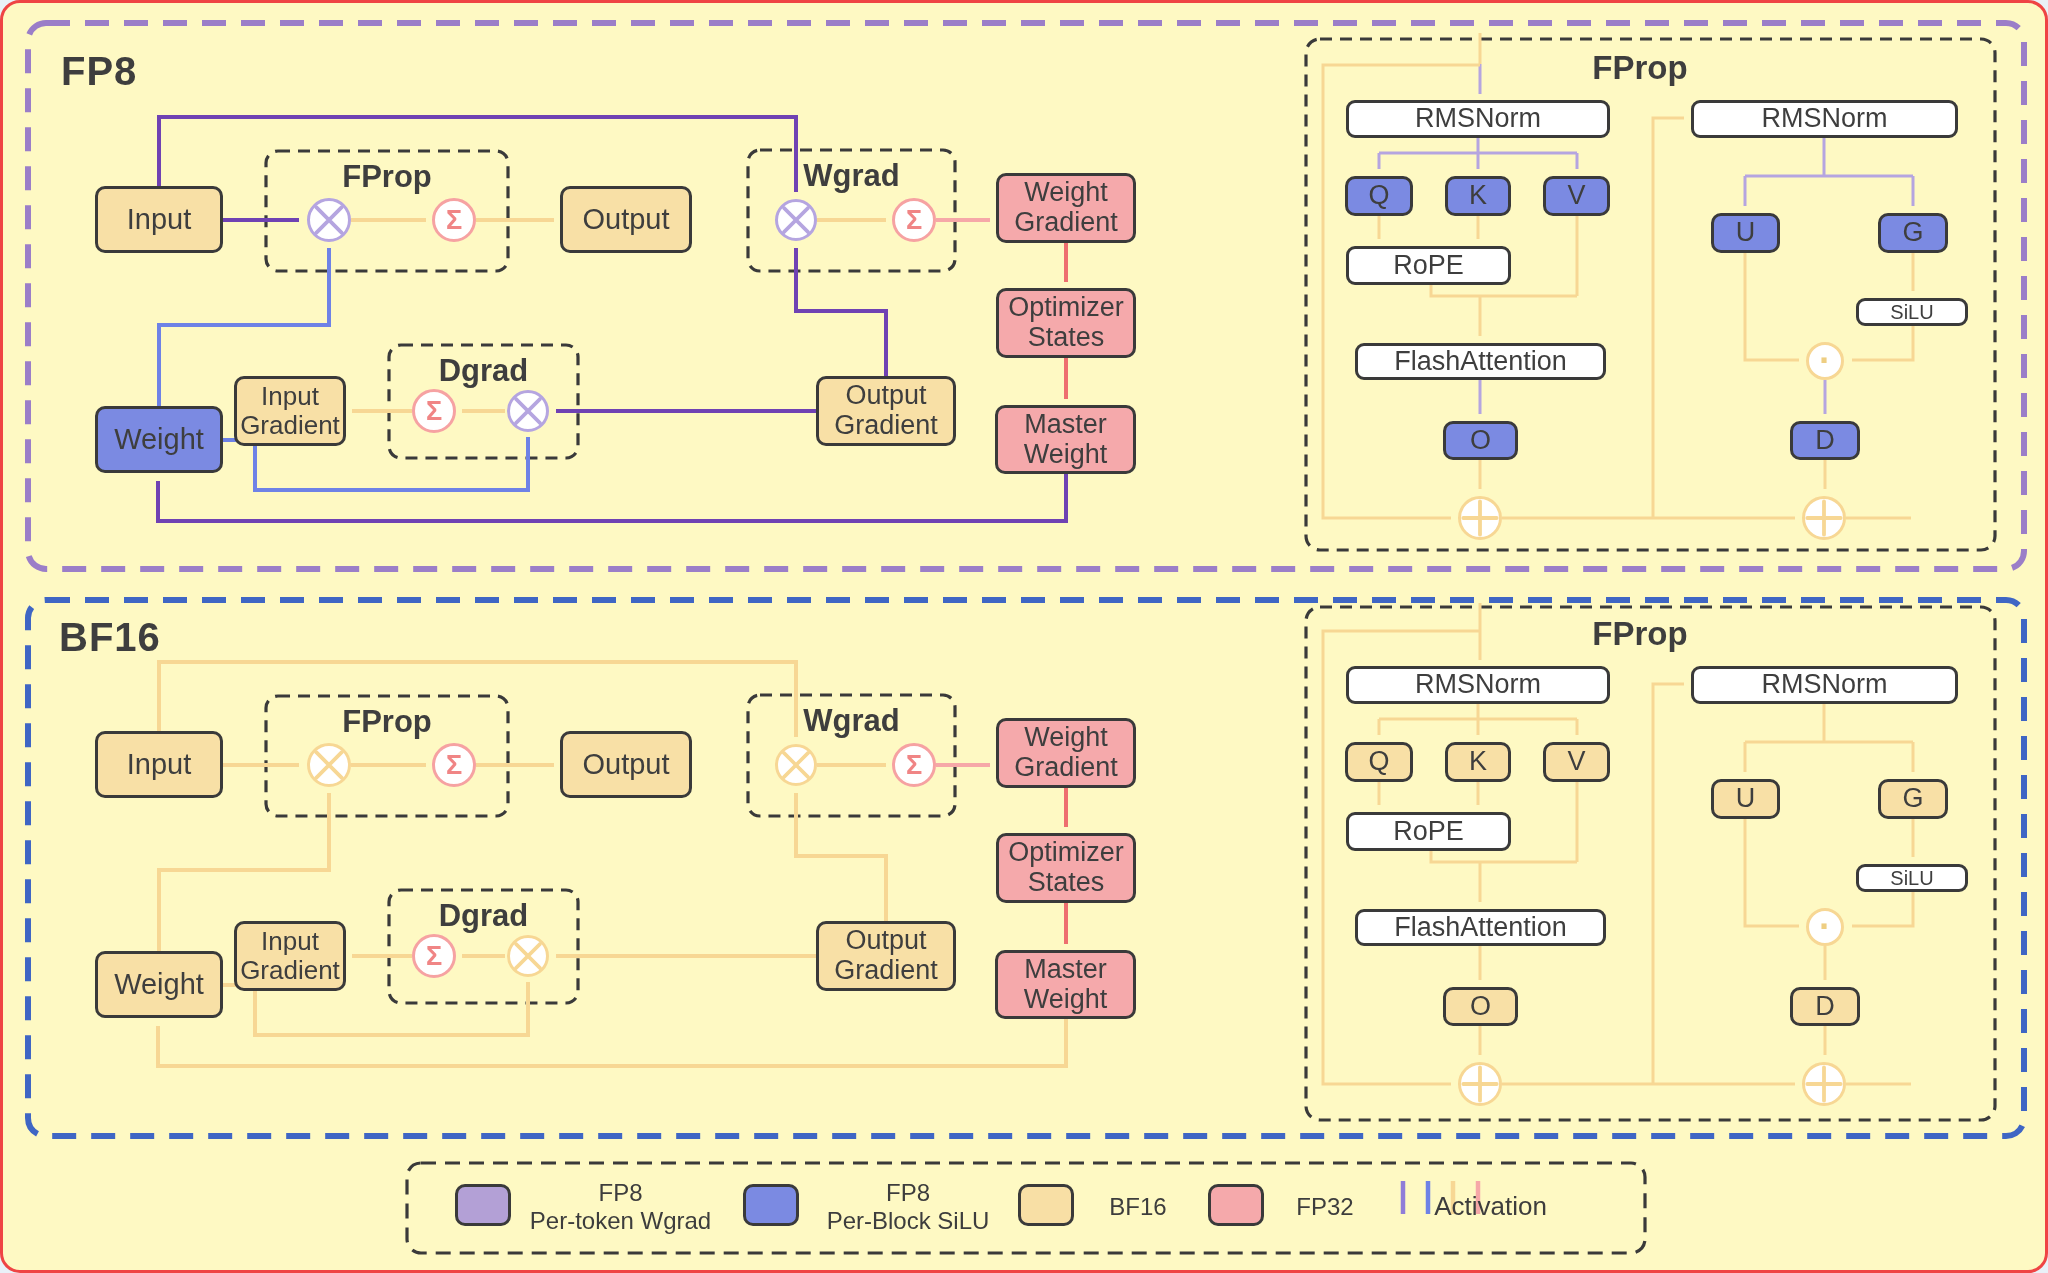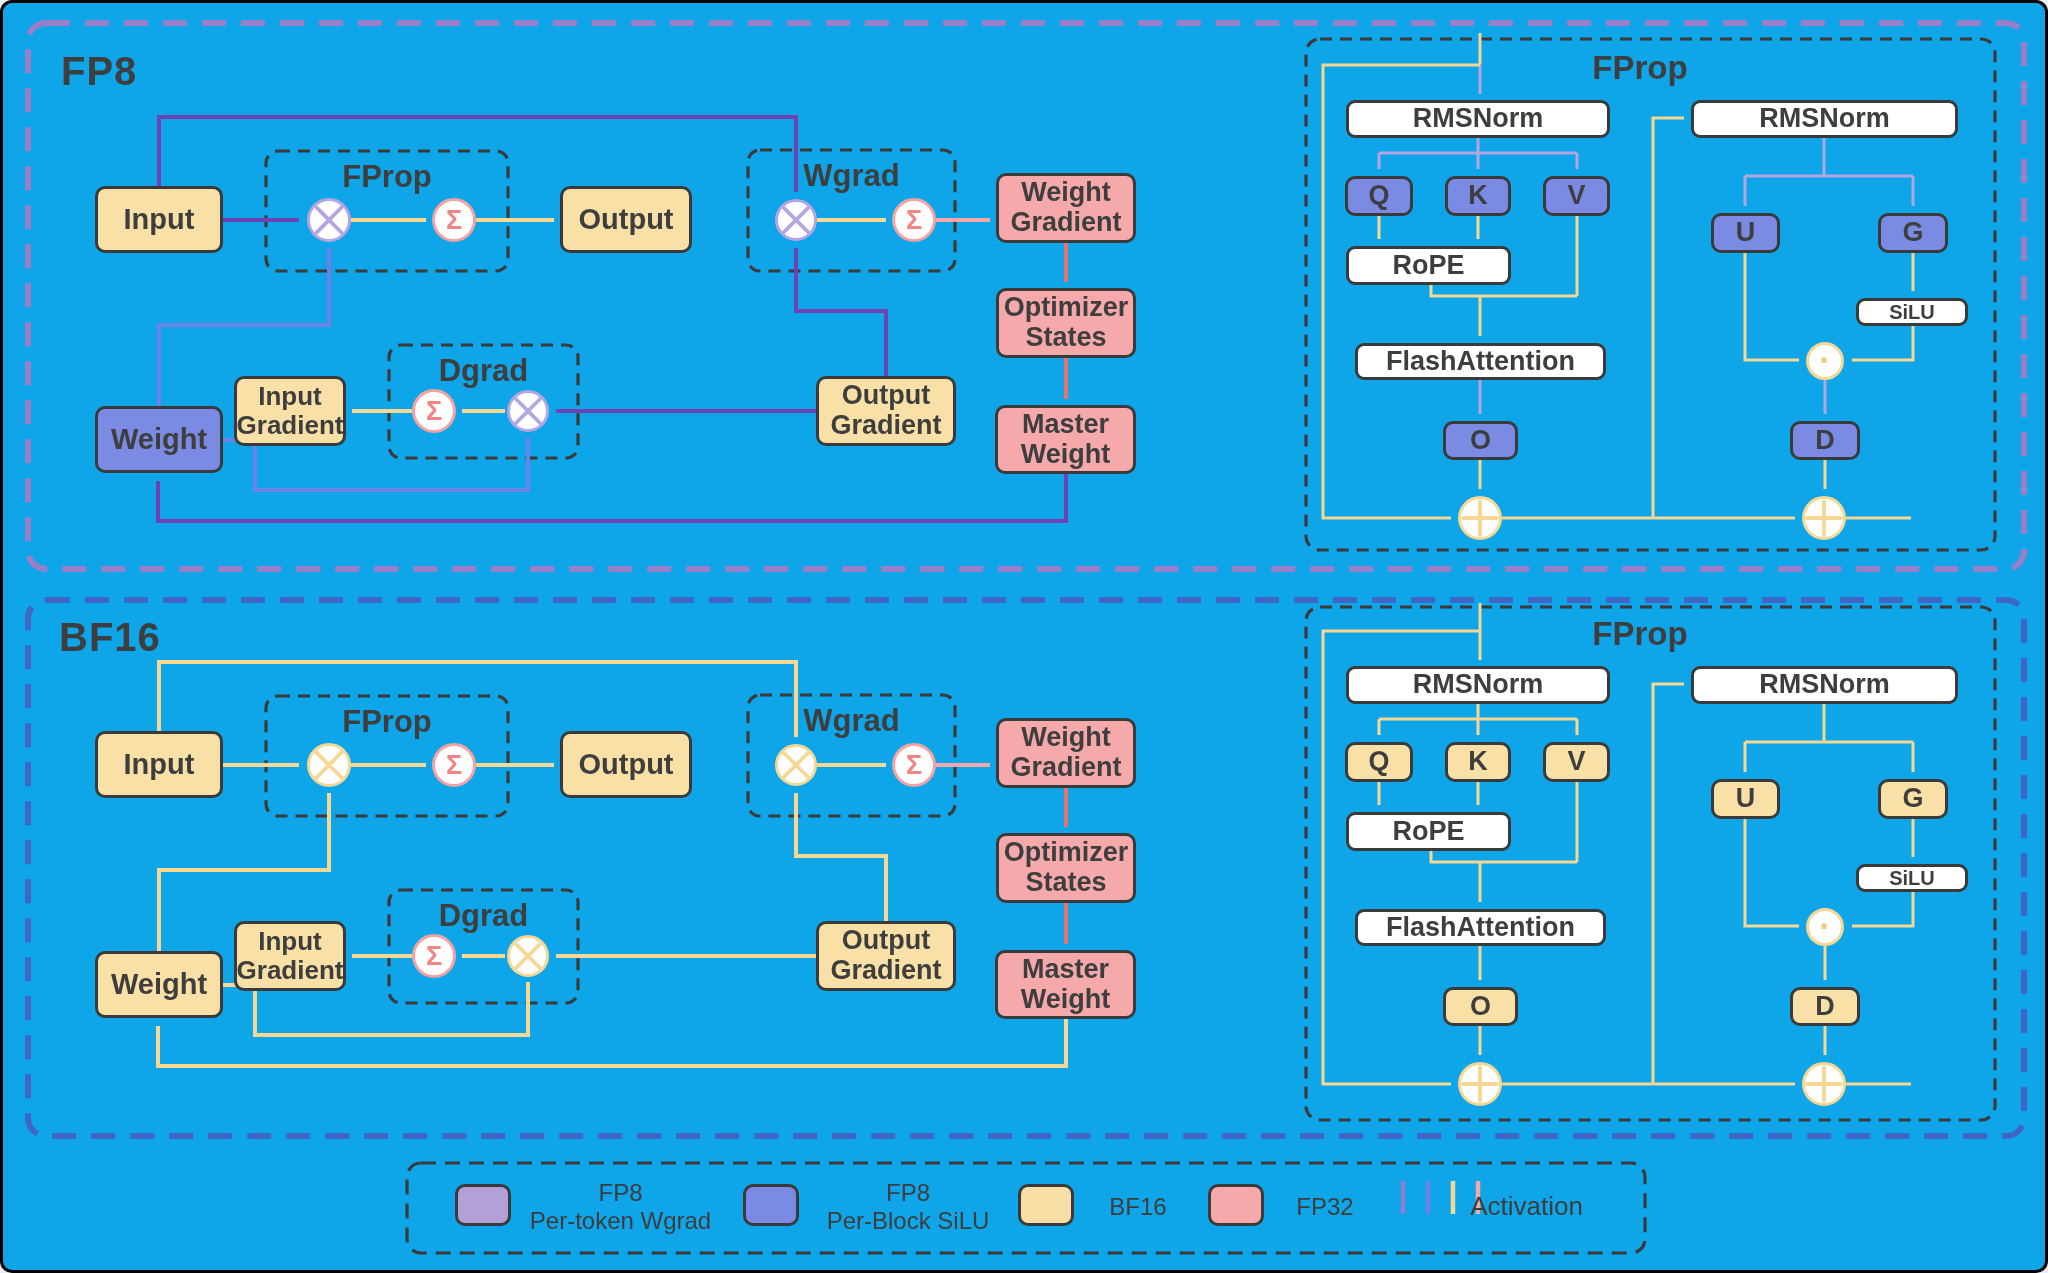--- a/index.html
+++ b/index.html
@@ -1,21 +1,21 @@
 <!DOCTYPE html>
 <html><head>
 <meta charset="utf-8">
 <style>
   *{margin:0;padding:0;box-sizing:border-box}
   html,body{width:2048px;height:1273px}
   body{background:#E9F1F8;font-family:"Liberation Sans",sans-serif;overflow:hidden}
-  .stage{position:relative;width:2048px;height:1273px;background:#0ea5e9;border:3px solid #000000;border-radius:12px;overflow:hidden}
+  .stage{position:relative;width:2048px;height:1273px;background:#fef9c3;border:3px solid #ef4444;border-radius:20px;overflow:hidden}
   .wires{position:absolute;left:0;top:0;width:2048px;height:1273px}
   .bx{position:absolute;display:flex;flex-direction:column;align-items:center;justify-content:center;
-      border:3px solid #3A3A3A;border-radius:10px;font-weight:bold;color:#3E3E3E;font-size:29px;
+      border:3px solid #3A3A3A;border-radius:10px;font-weight:normal;color:#3E3E3E;font-size:29px;
       line-height:1.1;text-align:left;background:#fff}
   .bx-y{background:#F8E0A6}
   .bx-b{background:#7B8AE2}
   .bx-p{background:#F5A9AB}
   .bx-w{background:#FFFFFF;border-radius:9px}
   .f27{font-size:27px}
   .f26{font-size:26px}
   .f24{font-size:20px}
   .ttl{position:absolute;text-align:center;font-weight:bold;font-size:31px;color:#3E3E3E}
   .ttl-lg{font-size:33px}
@@ -355,17 +355,17 @@
   <span>Per-Block SiLU</span>
 </div>
 <div class="sw sw3" style="left:1015px;top:1181px"></div>
 <div class="lg-lbl" style="left:1085px;top:1179px;width:100px">
   <span>BF16</span>
 </div>
 <div class="sw sw4" style="left:1205px;top:1181px"></div>
 <div class="lg-lbl" style="left:1272px;top:1179px;width:100px">
   <span>FP32</span>
 </div>
-<div class="lg-lbl" style="left:1456px;top:1179px;width:135px;font-size:26px">
+<div class="lg-lbl" style="left:1420px;top:1179px;width:135px;font-size:26px">
   <span>Activation</span>
 </div>
 
 </div>
 
 </body></html>

